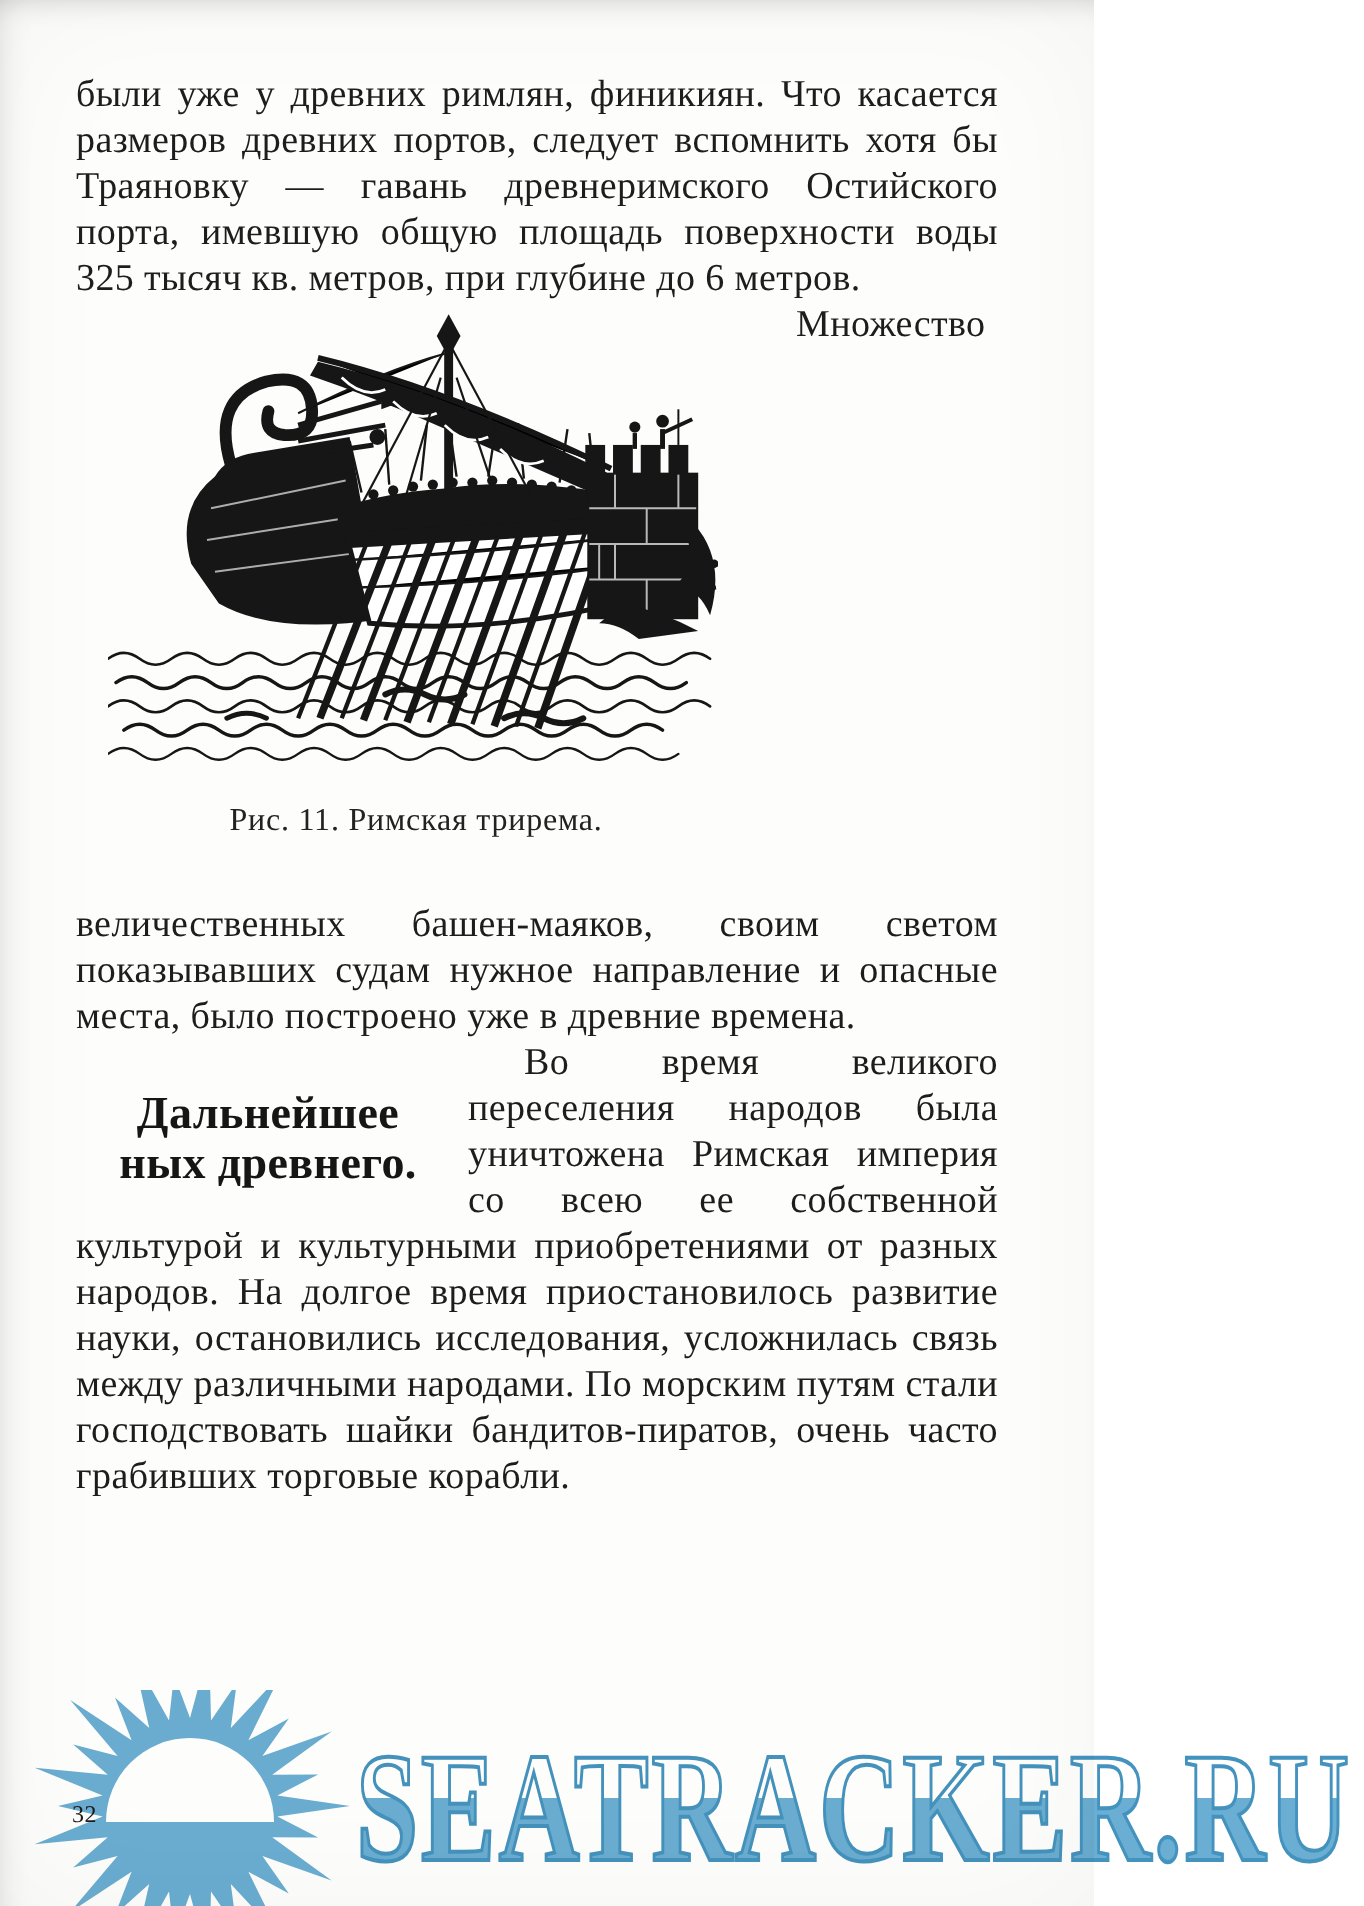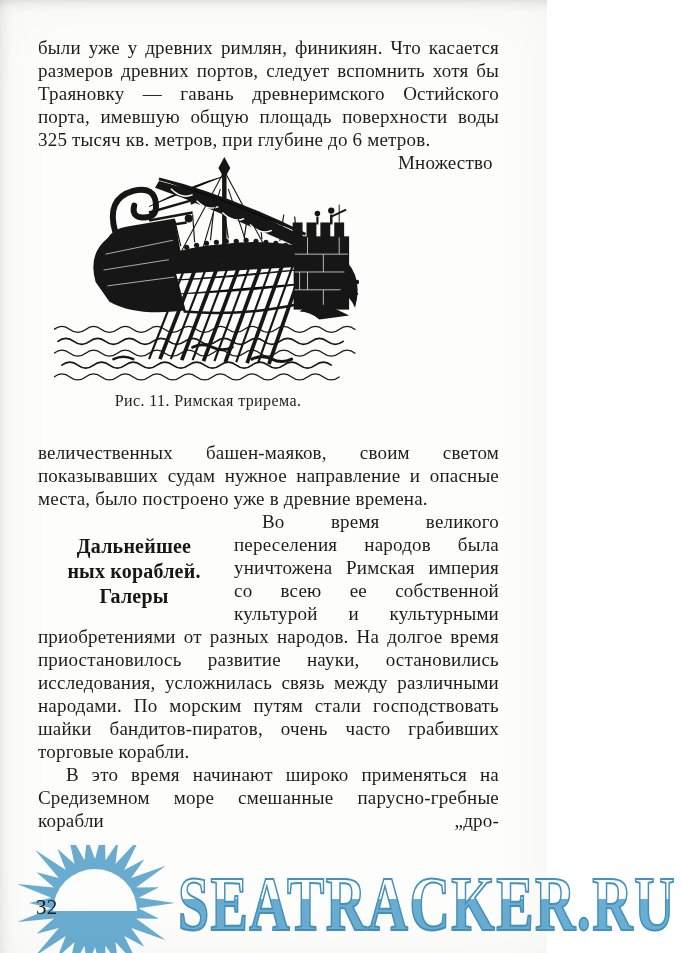--- a/index.html
+++ b/index.html
@@ -19,36 +19,36 @@
     font-size:19px;line-height:23px;letter-spacing:.2px;
   }
   p.body-text{margin:0;text-align:justify;}
   p.indent{text-indent:28px;}
   .spaced{letter-spacing:.38em;}
   .fig{
     float:left;width:308px;margin:4px 8px 30px 16px;
   }
   .fig svg{display:block;background:#fdfdfb;}
   .fig figcaption{
-    margin-top:6px;text-align:center;font-size:16px;line-height:20px;
+    margin-top:16px;text-align:center;font-size:16px;line-height:20px;
     letter-spacing:.4px;color:#222;
   }
   .section-head{
     float:left;width:172px;margin:12px 14px 8px 10px;padding-top:12px;
-    font-weight:bold;font-size:20px;line-height:25px;text-align:center;
+    font-weight:bold;font-size:23px;line-height:25px;text-align:center;
     color:#161616;
   }
   .lastfull{text-align-last:justify;}
   .watermark{
     position:absolute;left:0;top:845px;width:682px;height:110px;
     mix-blend-mode:multiply;pointer-events:none;
   }
   .pagenum{
     position:absolute;left:36px;top:896px;z-index:5;
-    font-size:21px;color:#1c1c1c;
+    font-size:12px;color:#1c1c1c;
   }
   figure{margin:0;}
 </style>
 </head>
 <body>
 
 <div class="page">
 
   <p class="body-text">были уже у древних римлян, финикиян. Что касается размеров древних портов, следует вспомнить хотя бы Траяновку — гавань древнеримского Остийского порта, имевшую общую площадь поверхности воды 325 тысяч кв. метров, при глубине до 6 метров.</p>
 
@@ -181,26 +181,24 @@
         <path d="M260 148 Q280 152 298 162 L268 166 Q258 158 248 158 Z" fill="#161616"></path>
       </svg>
       <figcaption>Рис. 11. Римская трирема.</figcaption>
     </figure>
   </div>
 
   <p class="body-text indent">Множество величественных башен-маяков, своим светом показывавших судам нужное направление и опасные места, было построено уже в древние времена.</p>
 
   <div class="section-head">
     <div>Дальнейшее</div>
-    <div>ных кораблей.</div>
-    <div>Галеры</div>
+    <div>ных древнего.</div>
   </div>
 
   <p class="body-text indent">Во время великого переселения народов была уничтожена Римская империя со всею ее собственной культурой и культурными приобретениями от разных народов. На долгое время приостановилось развитие науки, остановились исследования, усложнилась связь между различными народами. По морским путям стали господствовать шайки бандитов-пиратов, очень часто грабивших торговые корабли.</p>
-  <p class="body-text indent lastfull">В это время начинают широко применяться на Средиземном море смешанные парусно-гребные корабли „дро-</p>
 
   <div class="pagenum">32</div>
 
   <svg class="watermark" viewBox="0 0 682 110" aria-hidden="true">
     <defs>
       <linearGradient id="wfill" x1="0" y1="0" x2="0" y2="1">
         <stop offset="0" stop-color="#ffffff" stop-opacity="0"></stop>
         <stop offset="0.45" stop-color="#ffffff" stop-opacity="0"></stop>
         <stop offset="0.45" stop-color="#6aaed3"></stop>
         <stop offset="1" stop-color="#6aaed3"></stop>

